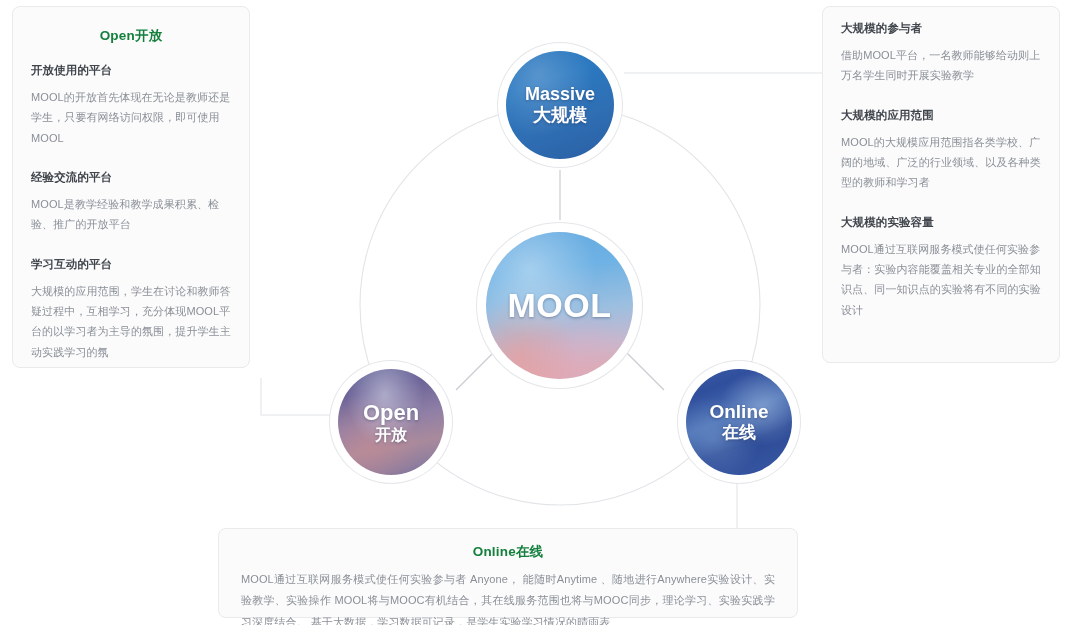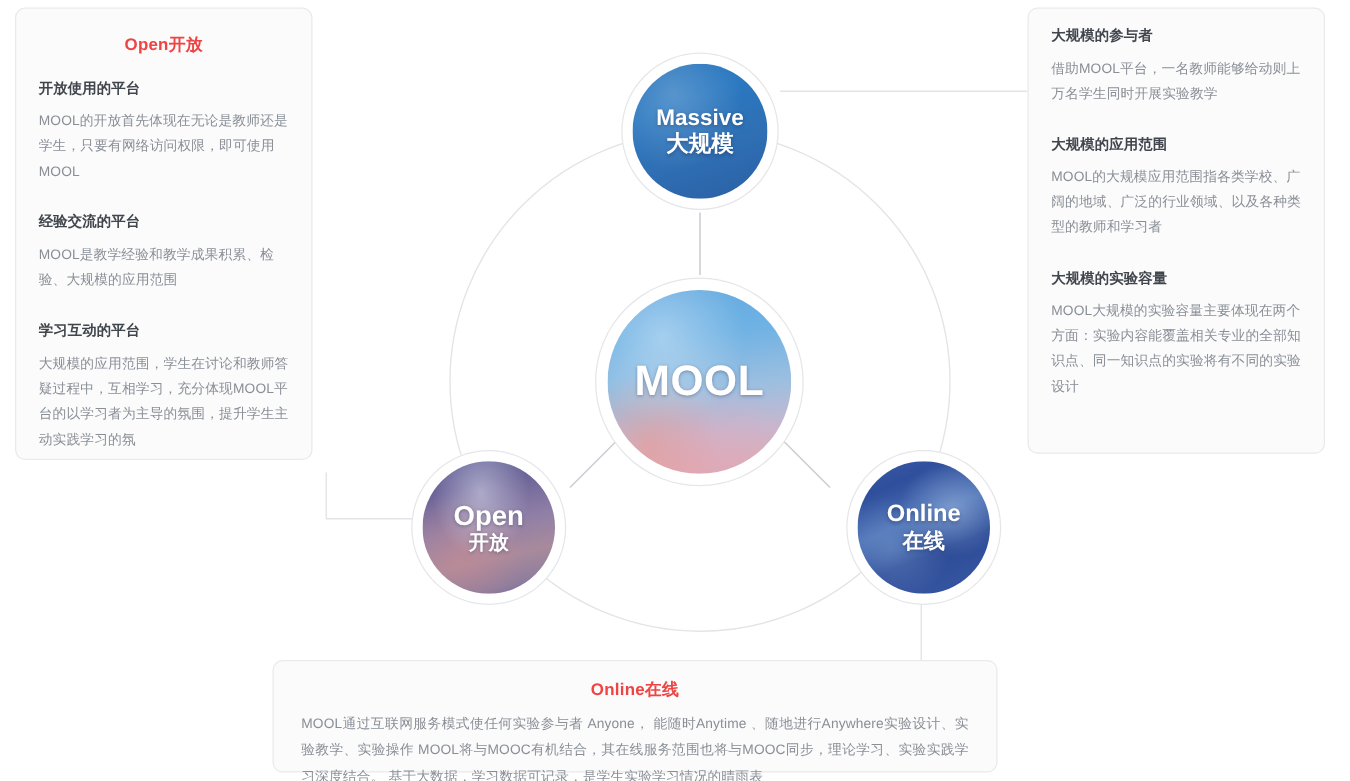--- a/index.html
+++ b/index.html
@@ -38,21 +38,21 @@
     box-sizing: border-box;
     background: #fbfbfc;
     border: 1px solid #e9eaec;
     border-radius: 8px;
     padding: 14px 18px 18px 18px;
   }
   .panel-title {
     text-align: center;
     font-size: 13.5px;
     font-weight: bold;
-    color: #ef4444;
+    color: #15803d;
     letter-spacing: .2px;
     margin: 6px 0 18px 0;
   }
   .sec-head {
     font-size: 11.5px;
     font-weight: bold;
     color: #41464d;
     margin: 0 0 9px 0;
     letter-spacing: .1px;
   }
@@ -171,36 +171,36 @@
     <path d="M 737 482 L 737 528" fill="none" stroke="#e2e4e7" stroke-width="1.1"></path>
   </svg>
 
   <div class="panel" id="panel-open">
     <div class="panel-title">Open开放</div>
 
     <div class="sec-head">开放使用的平台</div>
     <div class="sec-body">MOOL的开放首先体现在无论是教师还是学生，只要有网络访问权限，即可使用MOOL</div>
 
     <div class="sec-head">经验交流的平台</div>
-    <div class="sec-body">MOOL是教学经验和教学成果积累、检验、大规模的应用范围</div>
+    <div class="sec-body">MOOL是教学经验和教学成果积累、检验、推广的开放平台</div>
 
     <div class="sec-head">学习互动的平台</div>
     <div class="sec-body">大规模的应用范围，学生在讨论和教师答疑过程中，互相学习，充分体现MOOL平台的以学习者为主导的氛围，提升学生主动实践学习的氛</div>
   </div>
 
   <div class="panel" id="panel-massive">
 
     <div class="sec-head">大规模的参与者</div>
     <div class="sec-body">借助MOOL平台，一名教师能够给动则上万名学生同时开展实验教学</div>
 
     <div class="sec-head">大规模的应用范围</div>
     <div class="sec-body">MOOL的大规模应用范围指各类学校、广阔的地域、广泛的行业领域、以及各种类型的教师和学习者</div>
 
     <div class="sec-head">大规模的实验容量</div>
-    <div class="sec-body">MOOL大规模的实验容量主要体现在两个方面：实验内容能覆盖相关专业的全部知识点、同一知识点的实验将有不同的实验设计</div>
+    <div class="sec-body">MOOL通过互联网服务模式使任何实验参与者：实验内容能覆盖相关专业的全部知识点、同一知识点的实验将有不同的实验设计</div>
   </div>
 
   <div class="panel" id="panel-online">
     <div class="panel-title">Online在线</div>
     <div class="sec-body">MOOL通过互联网服务模式使任何实验参与者 Anyone， 能随时Anytime 、随地进行Anywhere实验设计、实验教学、实验操作 MOOL将与MOOC有机结合，其在线服务范围也将与MOOC同步，理论学习、实验实践学习深度结合。 基于大数据，学习数据可记录，是学生实验学习情况的晴雨表</div>
   </div>
 
   <div class="node" id="node-center">
     <div class="node-inner">
       <span class="node-en">MOOL</span>

